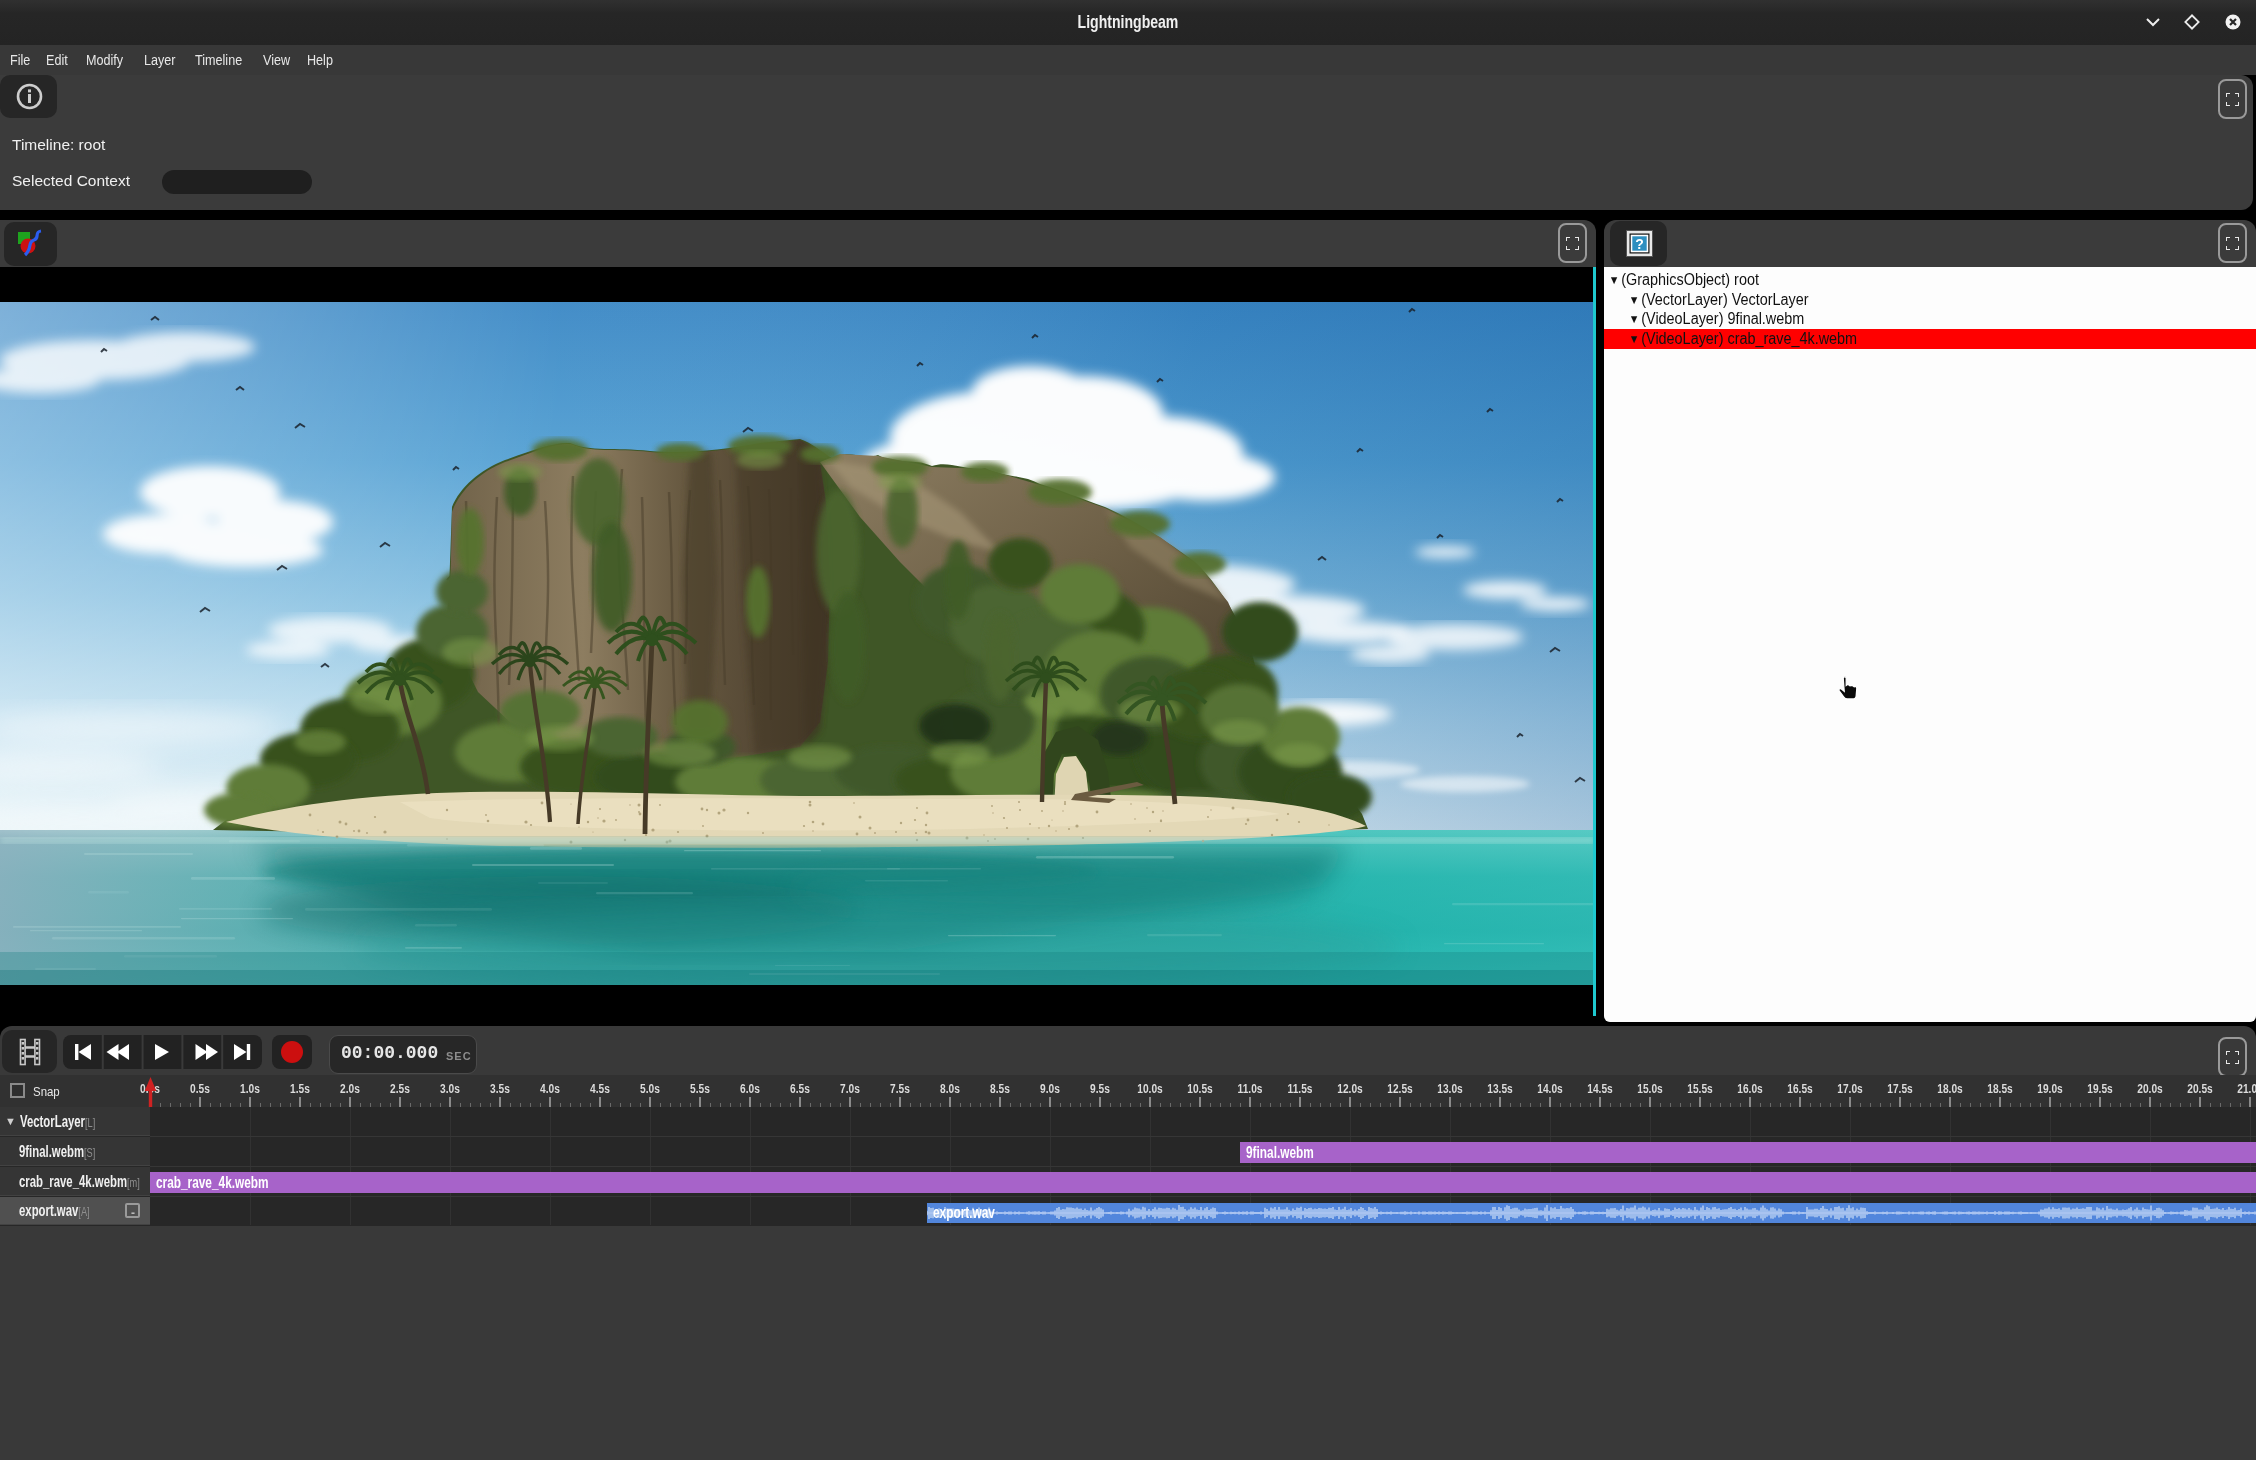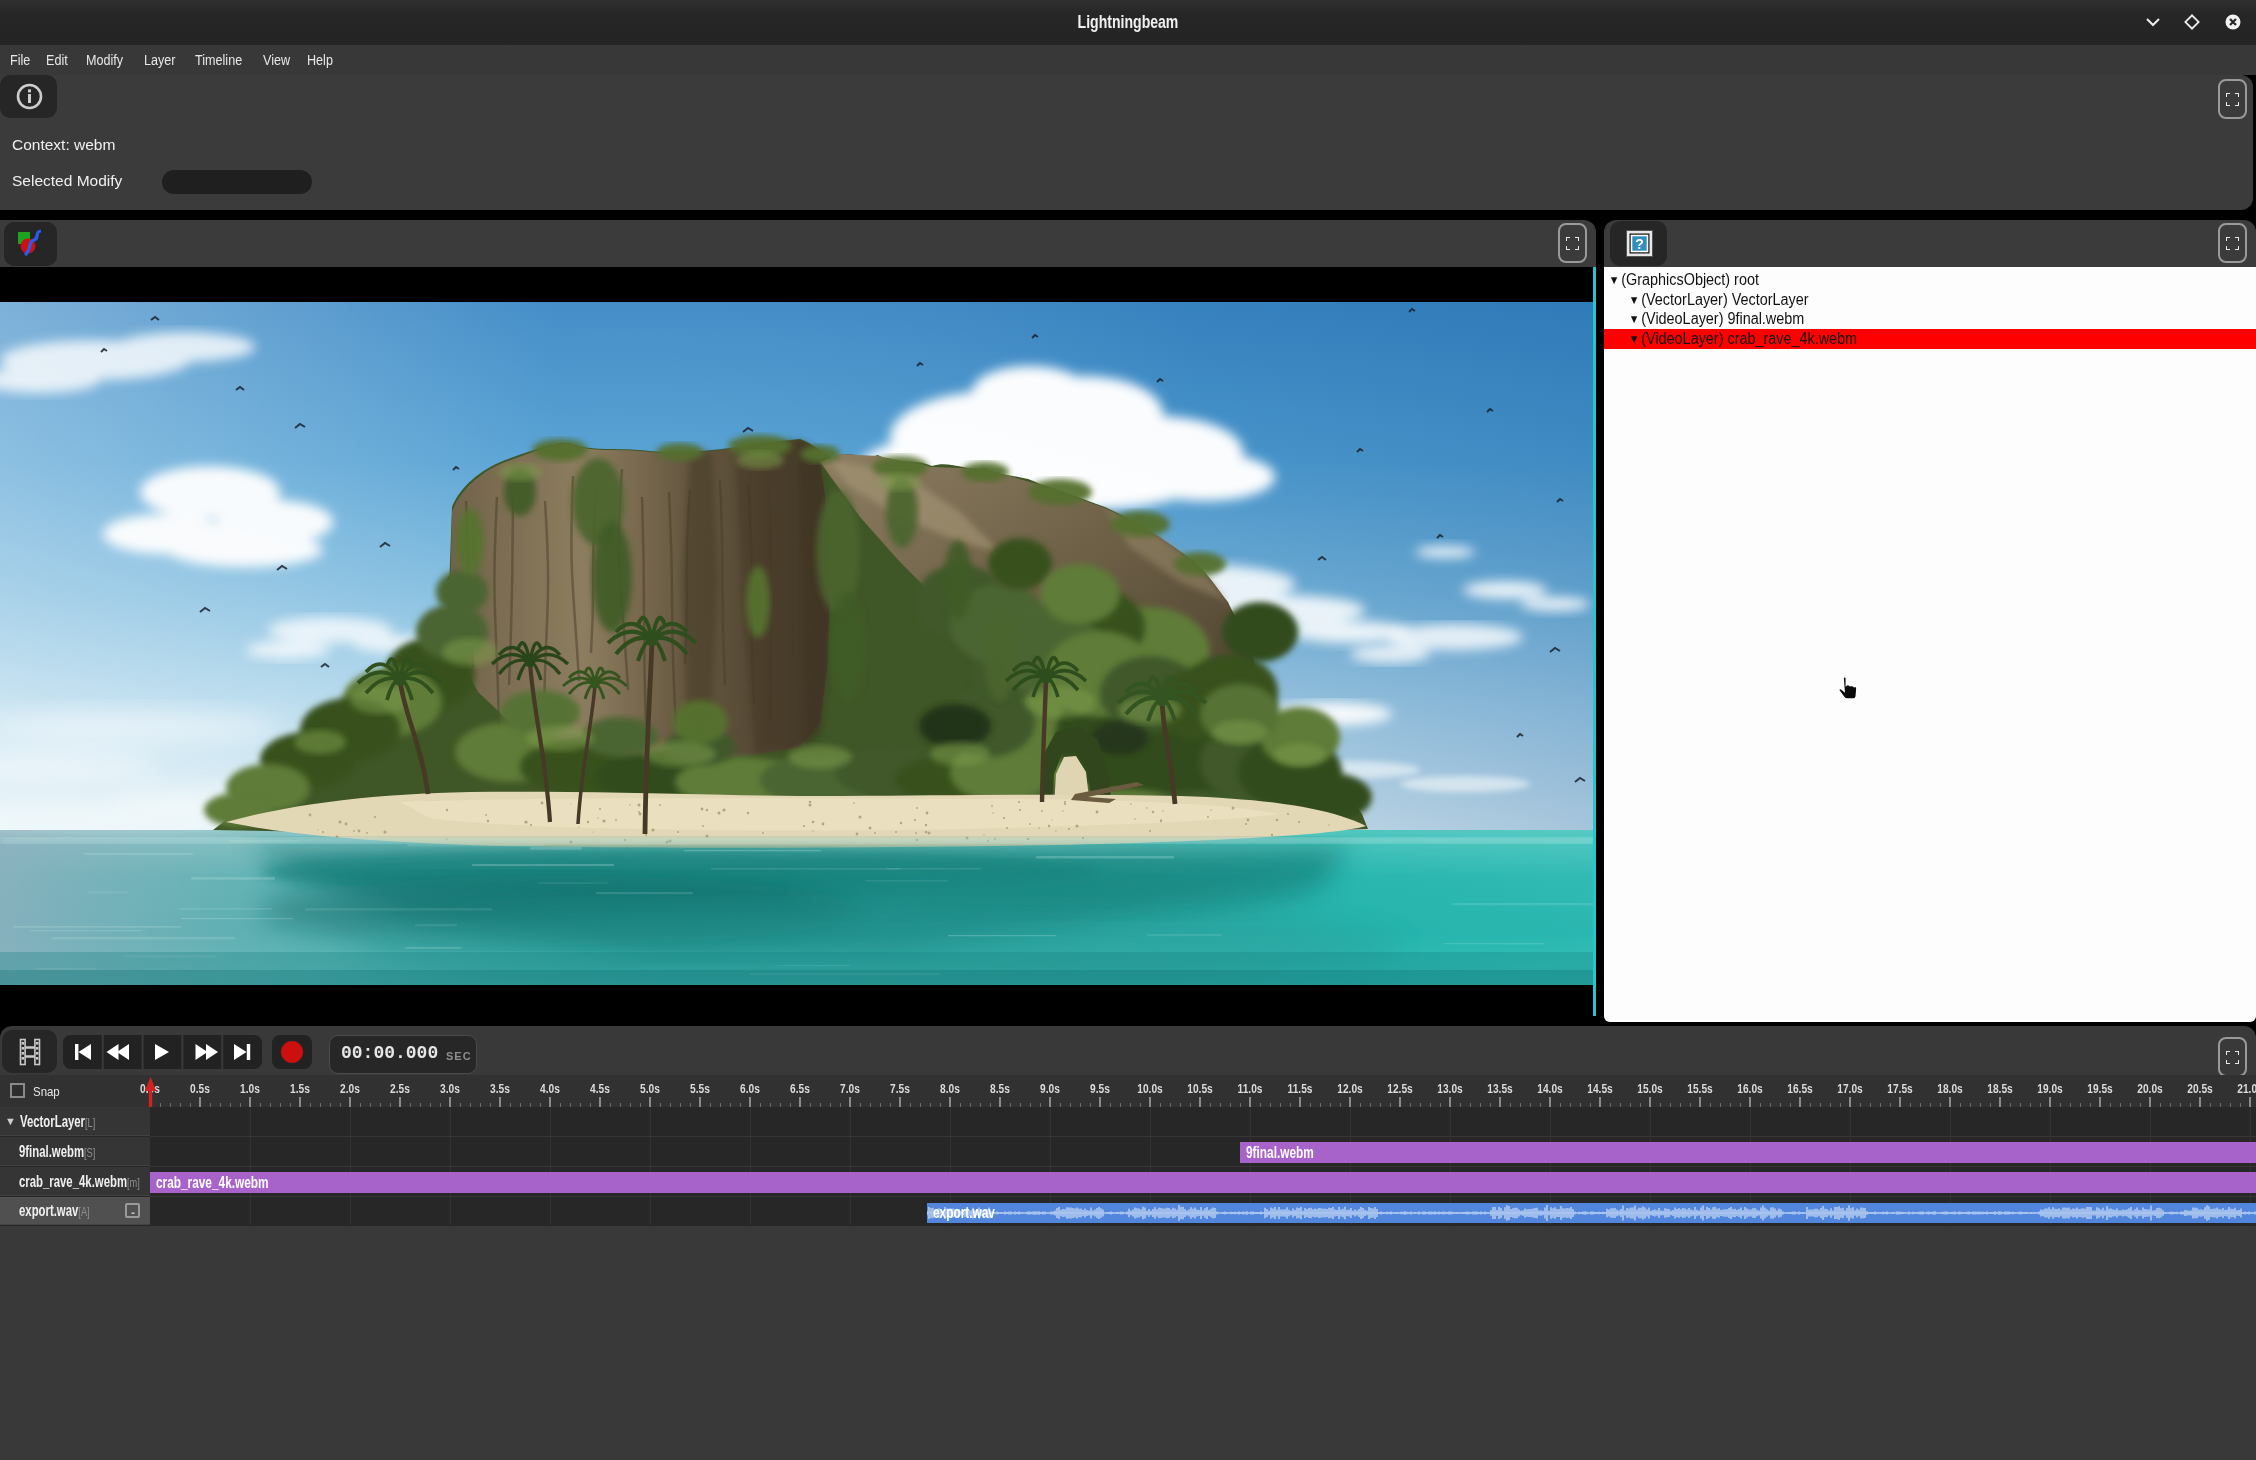--- a/index.html
+++ b/index.html
@@ -78,22 +78,22 @@
     <circle cx="13.5" cy="13.5" r="11.5" stroke="#cdcdcd" stroke-width="2.6" fill="none"></circle>
     <rect x="12" y="11" width="3" height="9" fill="#cdcdcd"></rect>
     <rect x="12" y="6.4" width="3" height="3" fill="#cdcdcd"></rect>
   </svg>
 </div>
 <div class="abs expandbtn" style="left:2218px; top:79px;">
   <svg width="13" height="13" viewBox="0 0 13 13">
     <path d="M0 4 v-4 h4 M9 0 h4 v4 M13 9 v4 h-4 M4 13 h-4 v-4" stroke="#e8e8e8" stroke-width="2" fill="none"></path>
   </svg>
 </div>
-<div class="abs" style="left:12px; top:136px; color:#f0f0f0; font-size:15.5px;">Context: webm</div>
-<div class="abs" style="left:12px; top:172px; color:#f0f0f0; font-size:15.5px;">Selected Modify</div>
+<div class="abs" style="left:12px; top:136px; color:#f0f0f0; font-size:15.5px;">Timeline: root</div>
+<div class="abs" style="left:12px; top:172px; color:#f0f0f0; font-size:15.5px;">Selected Context</div>
 <div class="abs" style="left:162px; top:170px; width:150px; height:24px; background:#1f1f1f; border-radius:12px;"></div>
 
 <div class="abs" id="stagepanel">
   <div class="abs" id="stagehead"></div>
   <div class="abs iconbtn" style="left:4px; top:2px; width:53px; height:44px;">
     <svg style="position:absolute;left:12px;top:7px" width="30" height="30" viewBox="0 0 30 30">
       <rect x="2" y="3" width="12" height="12" fill="#1ea31e"></rect>
       <circle cx="12" cy="17" r="7.5" fill="#cc1111"></circle>
       <path d="M25 2 c-7 1 -1 7 -7 9 c-7 2 -1 8 -9 15" stroke="#2b5cf0" stroke-width="3.2" fill="none"></path>
     </svg>

